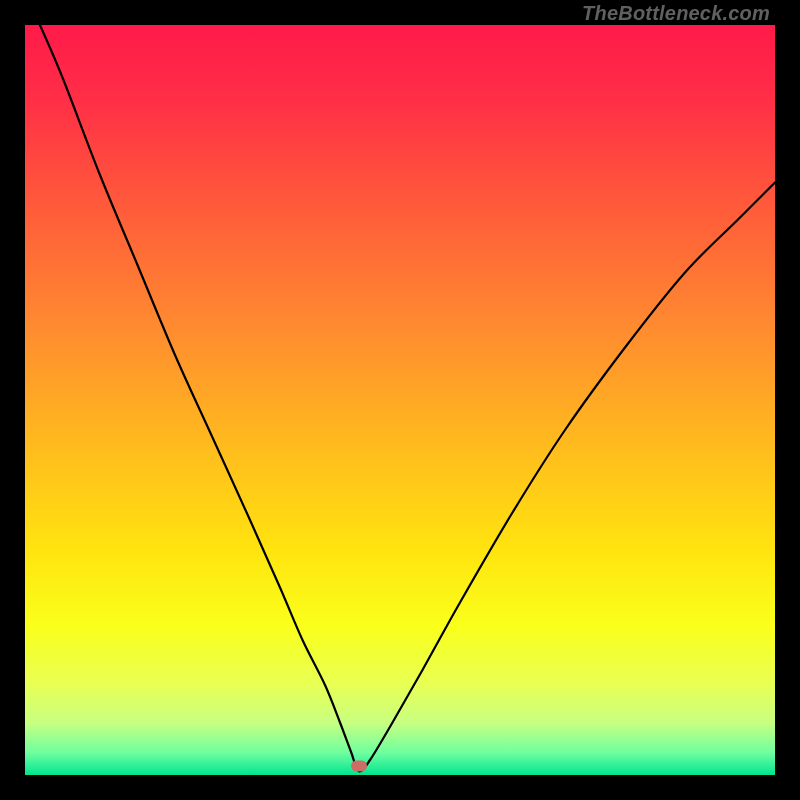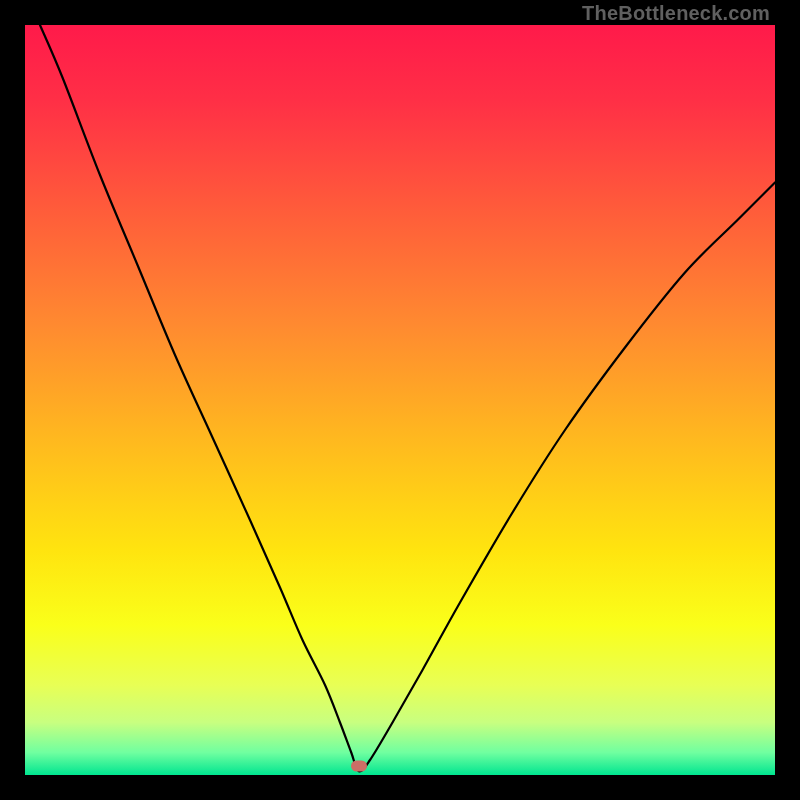--- a/index.html
+++ b/index.html
@@ -42,20 +42,21 @@
     height: 100%;
   }
   .watermark {
     position: absolute;
     top: 2px;
     right: 30px;
     color: #606060;
     font-size: 20px;
     font-weight: bold;
     letter-spacing: 0.2px;
+    font-style: italic;
   }
   .marker {
     position: absolute;
     width: 16px;
     height: 11px;
     border-radius: 6px;
     transform: translate(-50%, -50%);
   }
 </style>
 </head>

